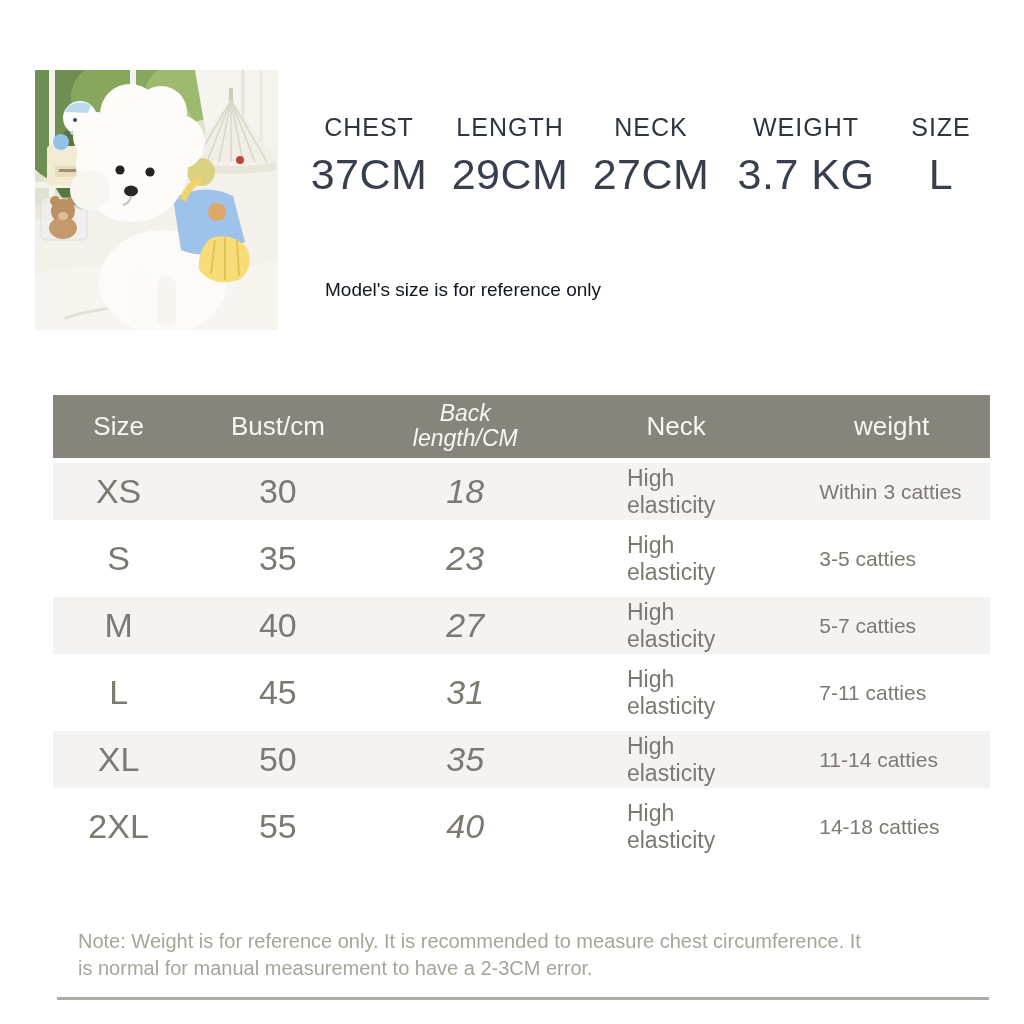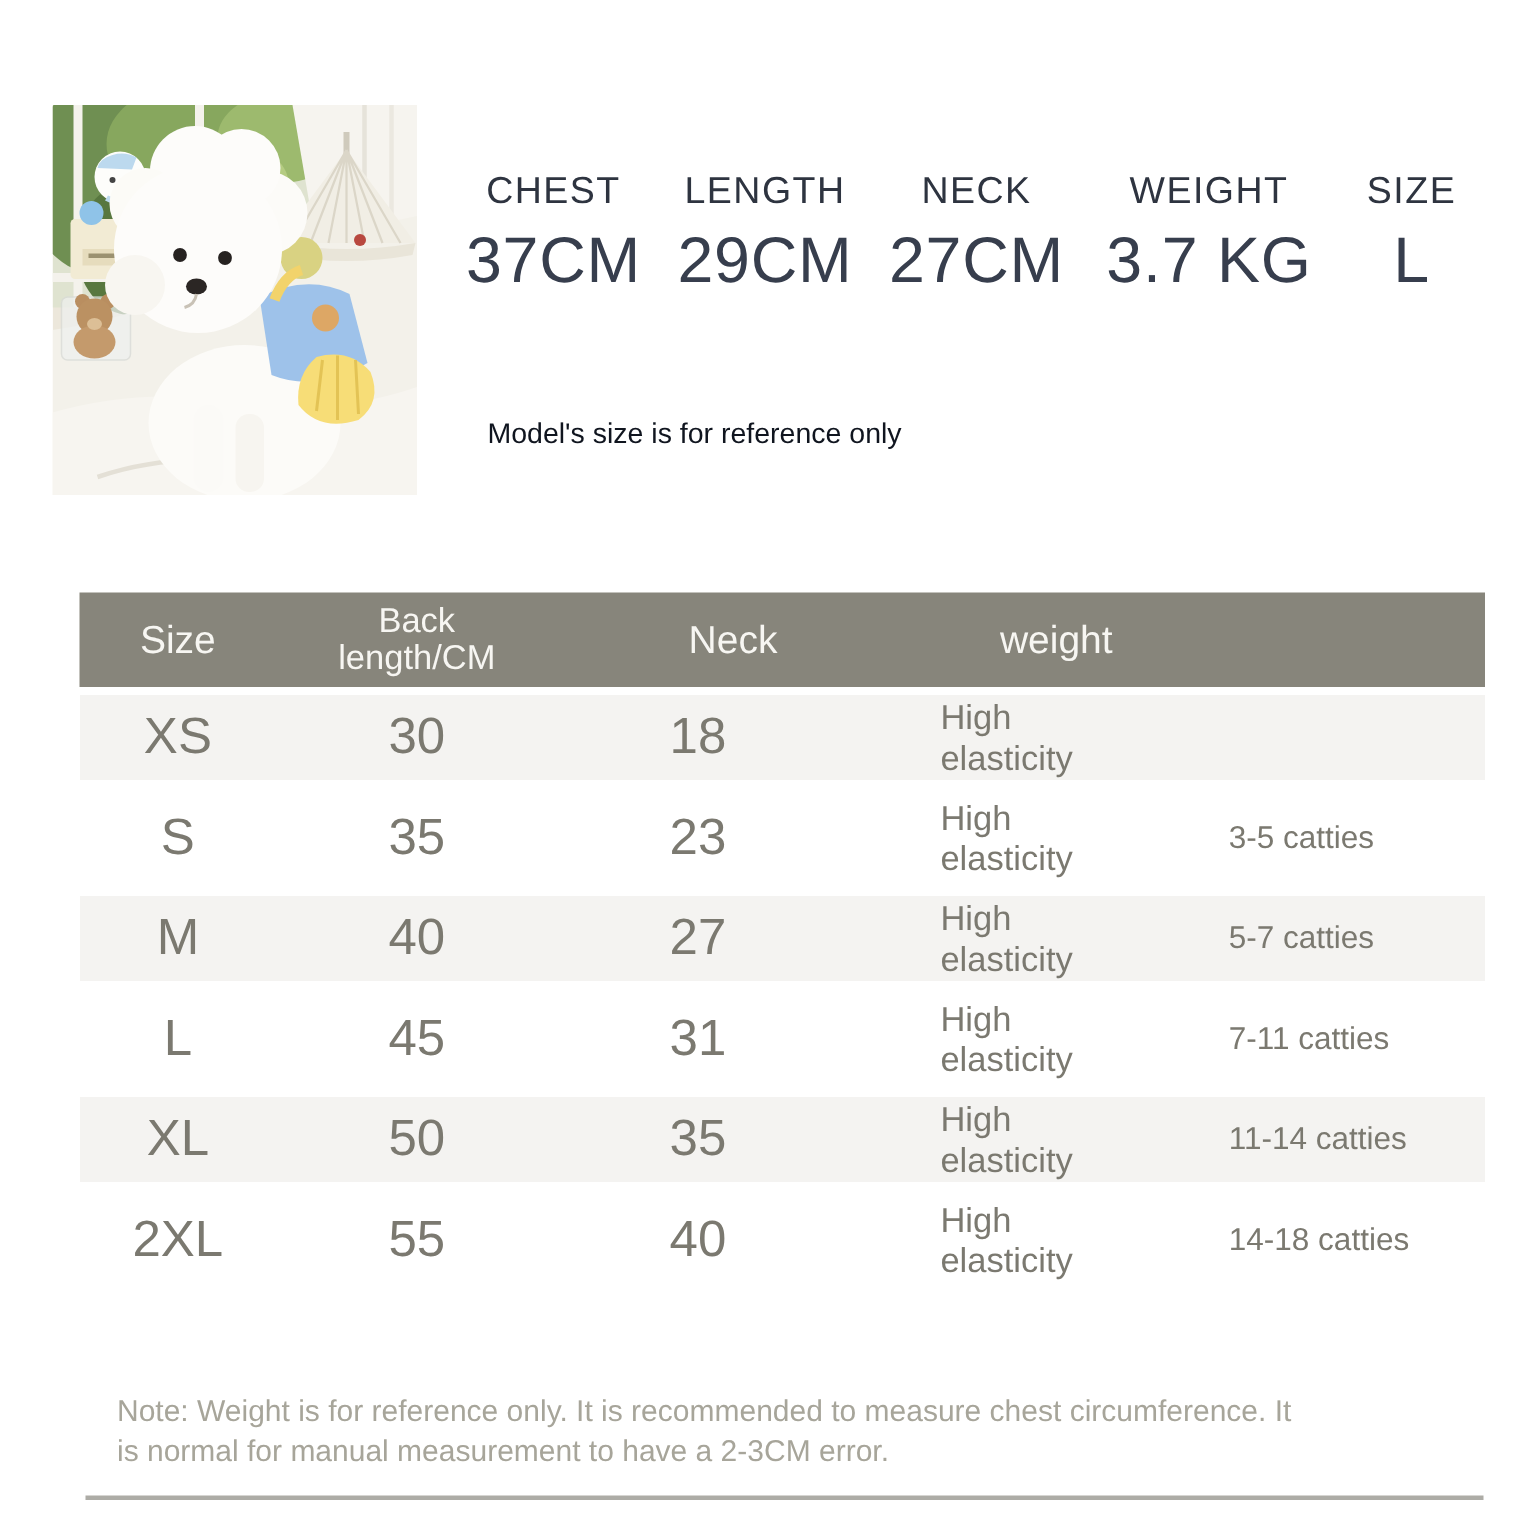--- a/index.html
+++ b/index.html
@@ -36,21 +36,21 @@
   
   .size-table { position: absolute; left: 53px; top: 395px; width: 937px; }
   .thead {
     display: flex; align-items: center; height: 63px;
     background: var(--table-header-bg, #87857b);
     color: #f7f6f2; font-size: 26px;
   }
   .th, .td { flex: 0 0 auto; }
   .c1 { width: 14%; text-align: center; }
   .c2 { width: 20%; text-align: center; }
-  .c3 { width: 20%; text-align: center; }
+  .c3 { width: 20%; text-align: center; font-style: italic; }
   .c4 { width: 25%; }
   .c5 { width: 21%; }
   .thead .c4, .thead .c5 { text-align: center; }
   .th-wrap { display: inline-block; width: 122px; font-size: 23px; line-height: 25px; text-align: center; }
 
   .tbody > .tr { display: flex; align-items: center; height: 67px; padding: 5px 0; }
   
   .tbody > .tr:nth-child(odd) { background: var(--table-stripe-bg, #f4f3f1) content-box; }
 
   .td { color: var(--table-text, #7b7970); }
@@ -193,31 +193,33 @@
       <div class="spec">
         <div class="spec-label">SIZE</div>
         <div class="spec-value">L</div>
       </div>
     </div>
   <div class="disclaimer">Model's size is for reference only</div>
 
   <div class="size-table">
     <div class="thead">
       <div class="th c1">Size</div>
+      <div class="th c2">Bust/cm</div>
       <div class="th c3"><span class="th-wrap">Back length/CM</span></div>
       <div class="th c4">Neck</div>
       <div class="th c5">weight</div>
     </div>
     <div class="tbody">
 
         <div class="tr">
           <div class="td c1 big">XS</div>
           <div class="td c2 big">30</div>
           <div class="td c3 big">18</div>
           <div class="td c4 neck"><span class="neck-wrap">High elasticity</span></div>
+          <div class="td c5 wt">Within 3 catties</div>
         </div>
 
         <div class="tr">
           <div class="td c1 big">S</div>
           <div class="td c2 big">35</div>
           <div class="td c3 big">23</div>
           <div class="td c4 neck"><span class="neck-wrap">High elasticity</span></div>
           <div class="td c5 wt">3-5 catties</div>
         </div>
 

